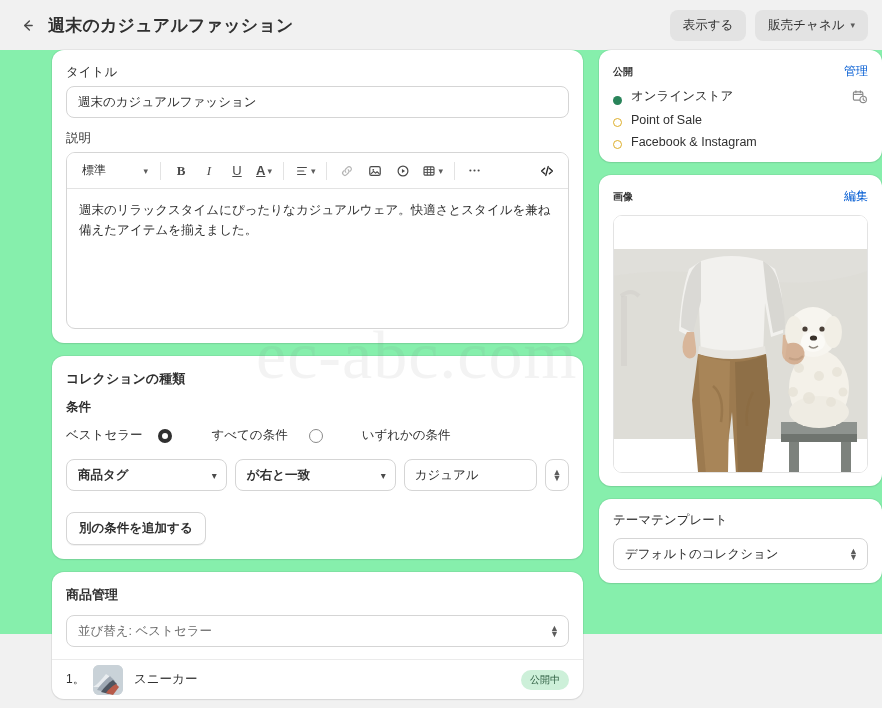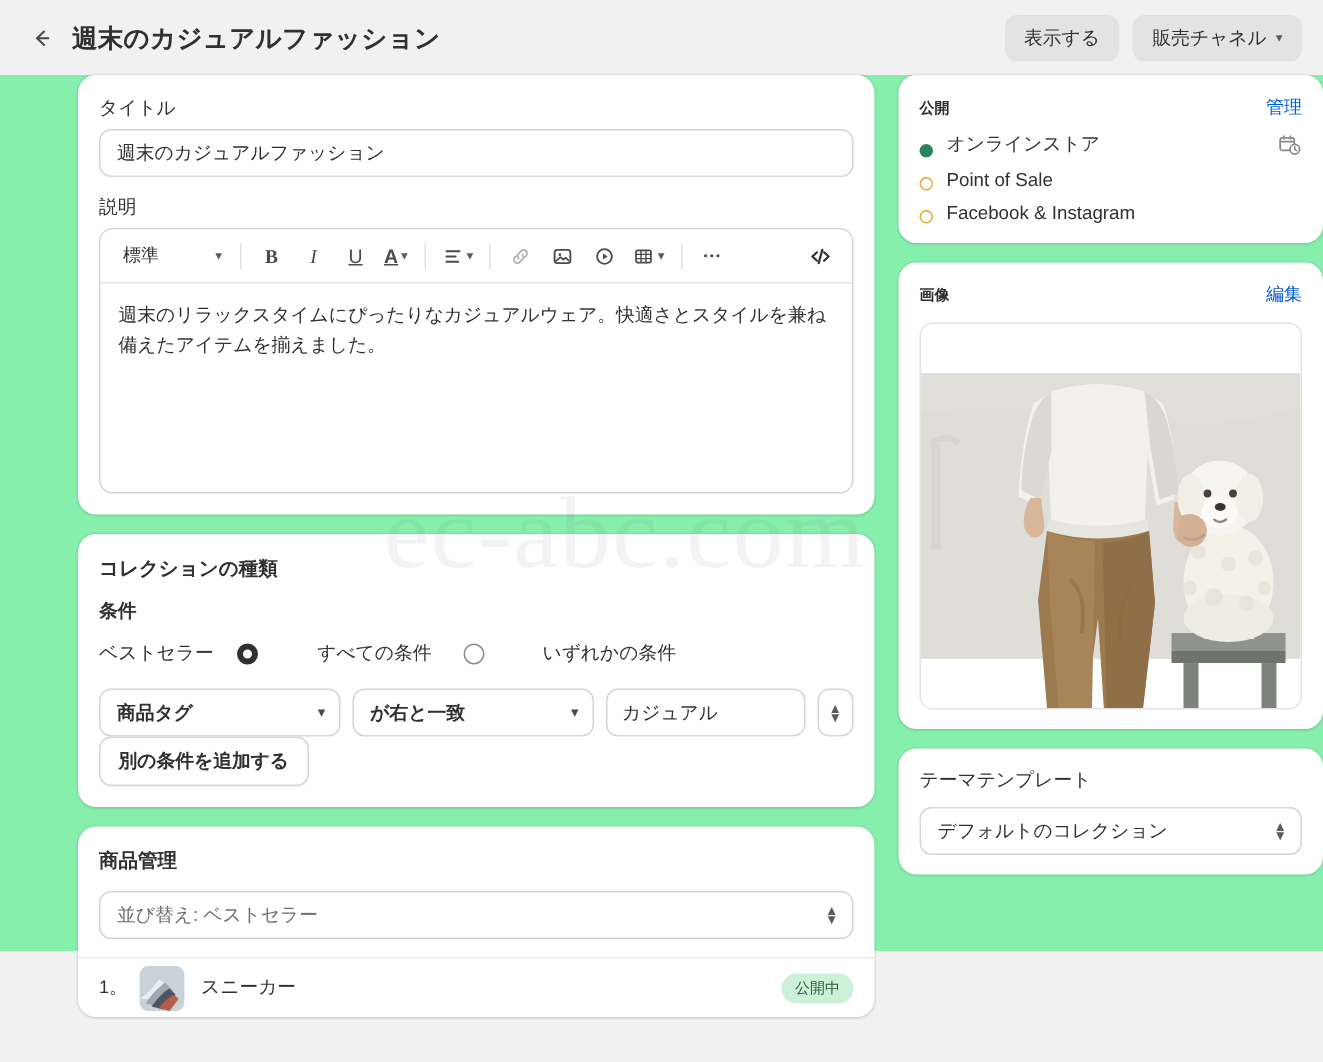--- a/index.html
+++ b/index.html
@@ -126,21 +126,21 @@
     background: #fff; font-size: 12.5px; color: #303030; padding: 0 10px;
     display: flex; align-items: center;
   }
   .stepper {
     width: 26px; height: 32px; border: 1px solid #d5d5d5; border-radius: 8px;
     background: #fff; display: flex; flex-direction: column;
     align-items: center; justify-content: center; cursor: pointer;
     color: #5c5c5c; line-height: .68; font-size: 9px;
   }
   .btn-outline {
-    margin-top: 0; display: inline-flex; align-items: center;
+    margin-top: 21px; display: inline-flex; align-items: center;
     background: #fff; border: 1px solid #d5d5d5; border-radius: 8px;
     padding: 7px 12px; font-size: 12.5px; font-weight: 600; color: #303030;
     cursor: pointer; font-family: inherit;
     box-shadow: 0 1px 0 rgba(0,0,0,.05);
   }
 
   
   .pm-card { padding: 14px 14px 0 14px; overflow: hidden; }
   .sort-select {
     margin-top: 11px; width: 100%; height: 32px;

